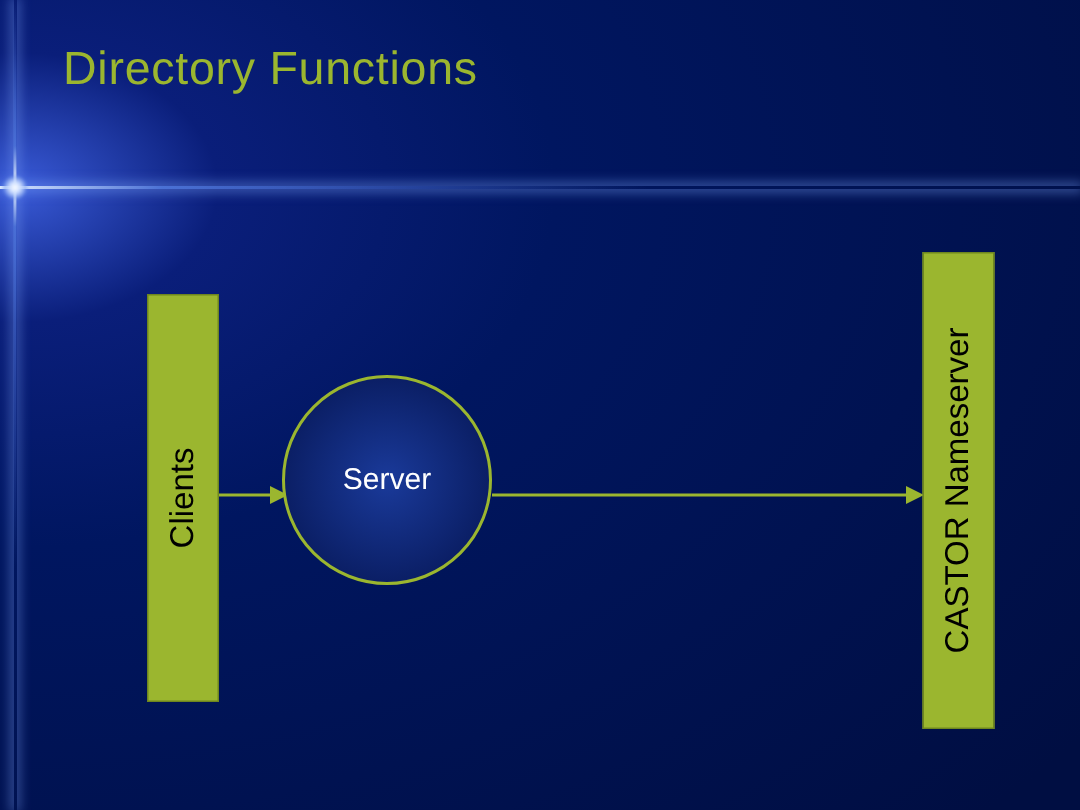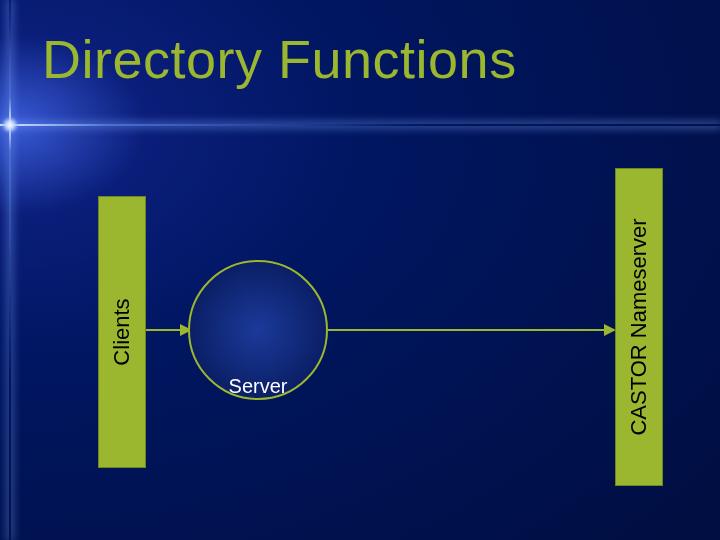--- a/index.html
+++ b/index.html
@@ -28,21 +28,21 @@
     top: 117px; left: 2px;
     width: 16px; height: 16px;
     border-radius: 50%;
     background: radial-gradient(circle, #ffffff 0%, #cfe0ff 30%, rgba(90,130,230,0.4) 70%, rgba(0,0,0,0) 100%);
     filter: blur(1px);
   }
   .title {
     position: absolute;
     top: 28px; left: 42px;
     color: #9bb62f;
-    font-size: 54px;
+    font-size: 31px;
     letter-spacing: 0.5px;
   }
   .clients-box {
     position: absolute;
     left: 98px; top: 196px;
     width: 48px; height: 272px;
     background: #9bb62f;
     border: 1px solid #6e861f;
     display: flex;
     align-items: center;
@@ -65,27 +65,27 @@
     justify-content: center;
   }
   .nameserver-box span {
     transform: rotate(-90deg);
     color: #000;
     font-size: 22px;
     white-space: nowrap;
   }
   .server-circle {
     position: absolute;
-    left: 188px; top: 260px;
+    left: 188px; top: 250px;
     width: 140px; height: 140px;
     border-radius: 50%;
     background: radial-gradient(circle at 50% 50%, #1a3a9a 0%, #0b1f66 70%, #07184e 100%);
     border: 2px solid #9bb62f;
     display: flex;
-    align-items: flex-end;
+    align-items: center;
     justify-content: center;
   }
   .server-circle span {
     color: #ffffff;
     font-size: 20px;
   }
   .arrow-line {
     position: absolute;
     height: 2px;
     background: #9bb62f;

